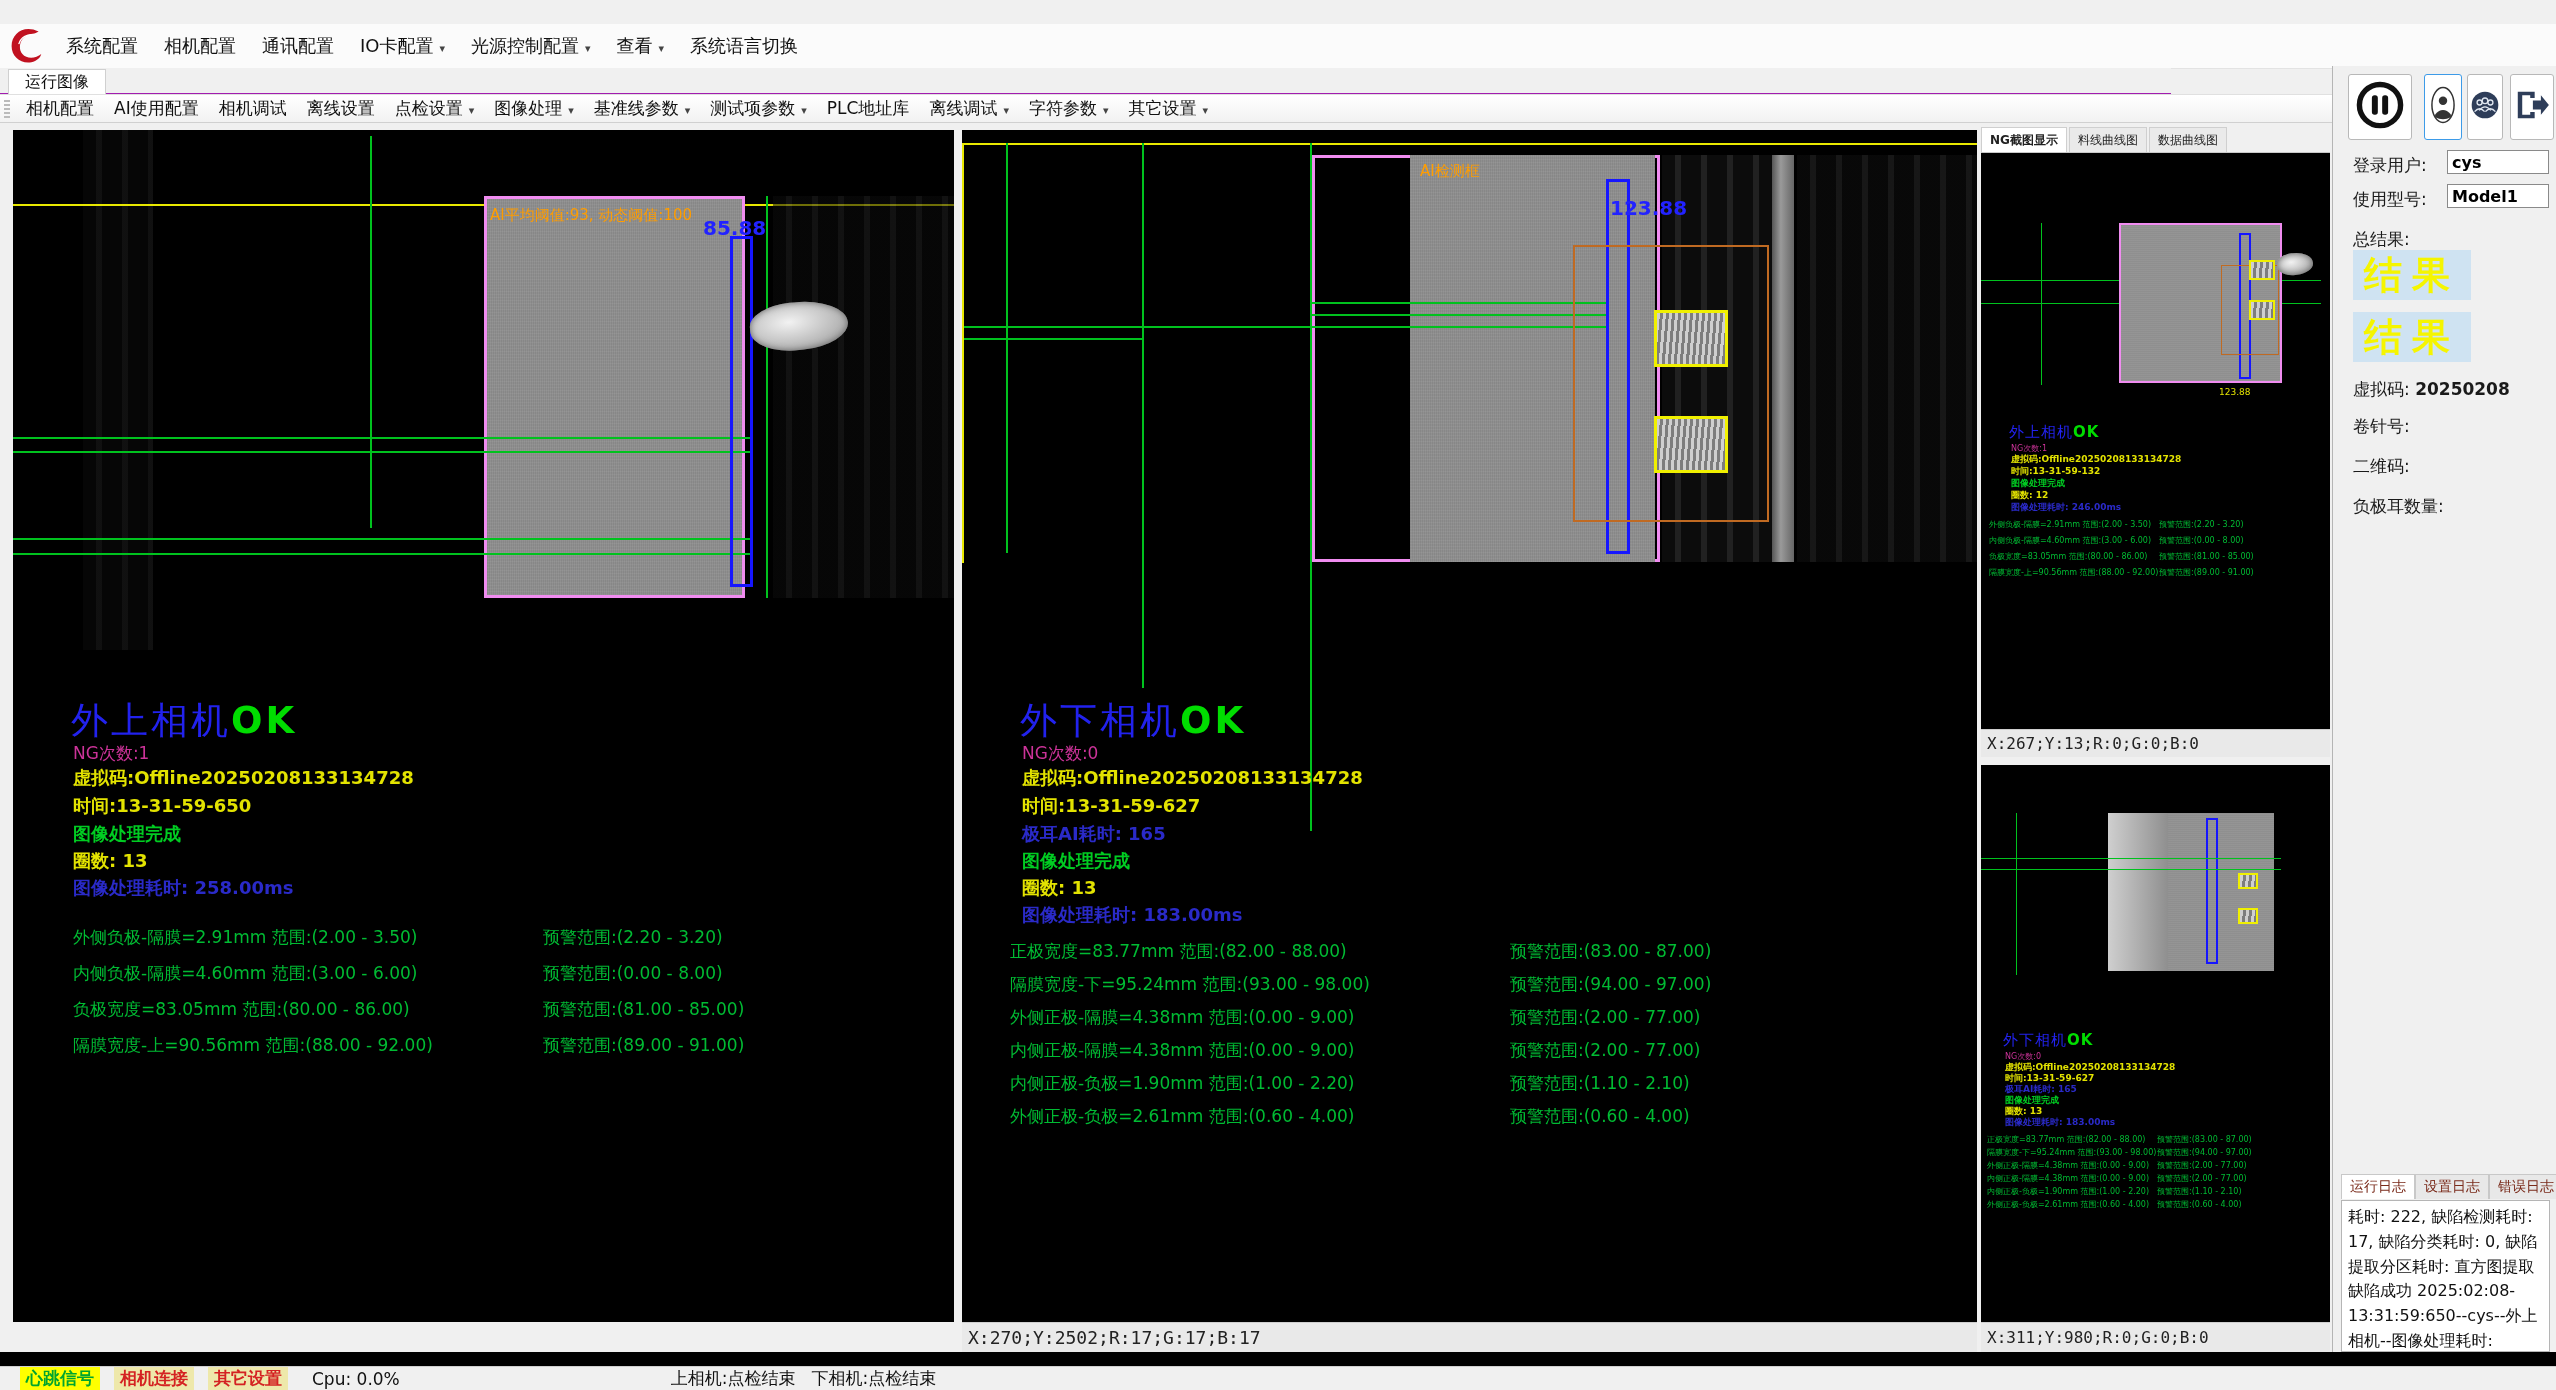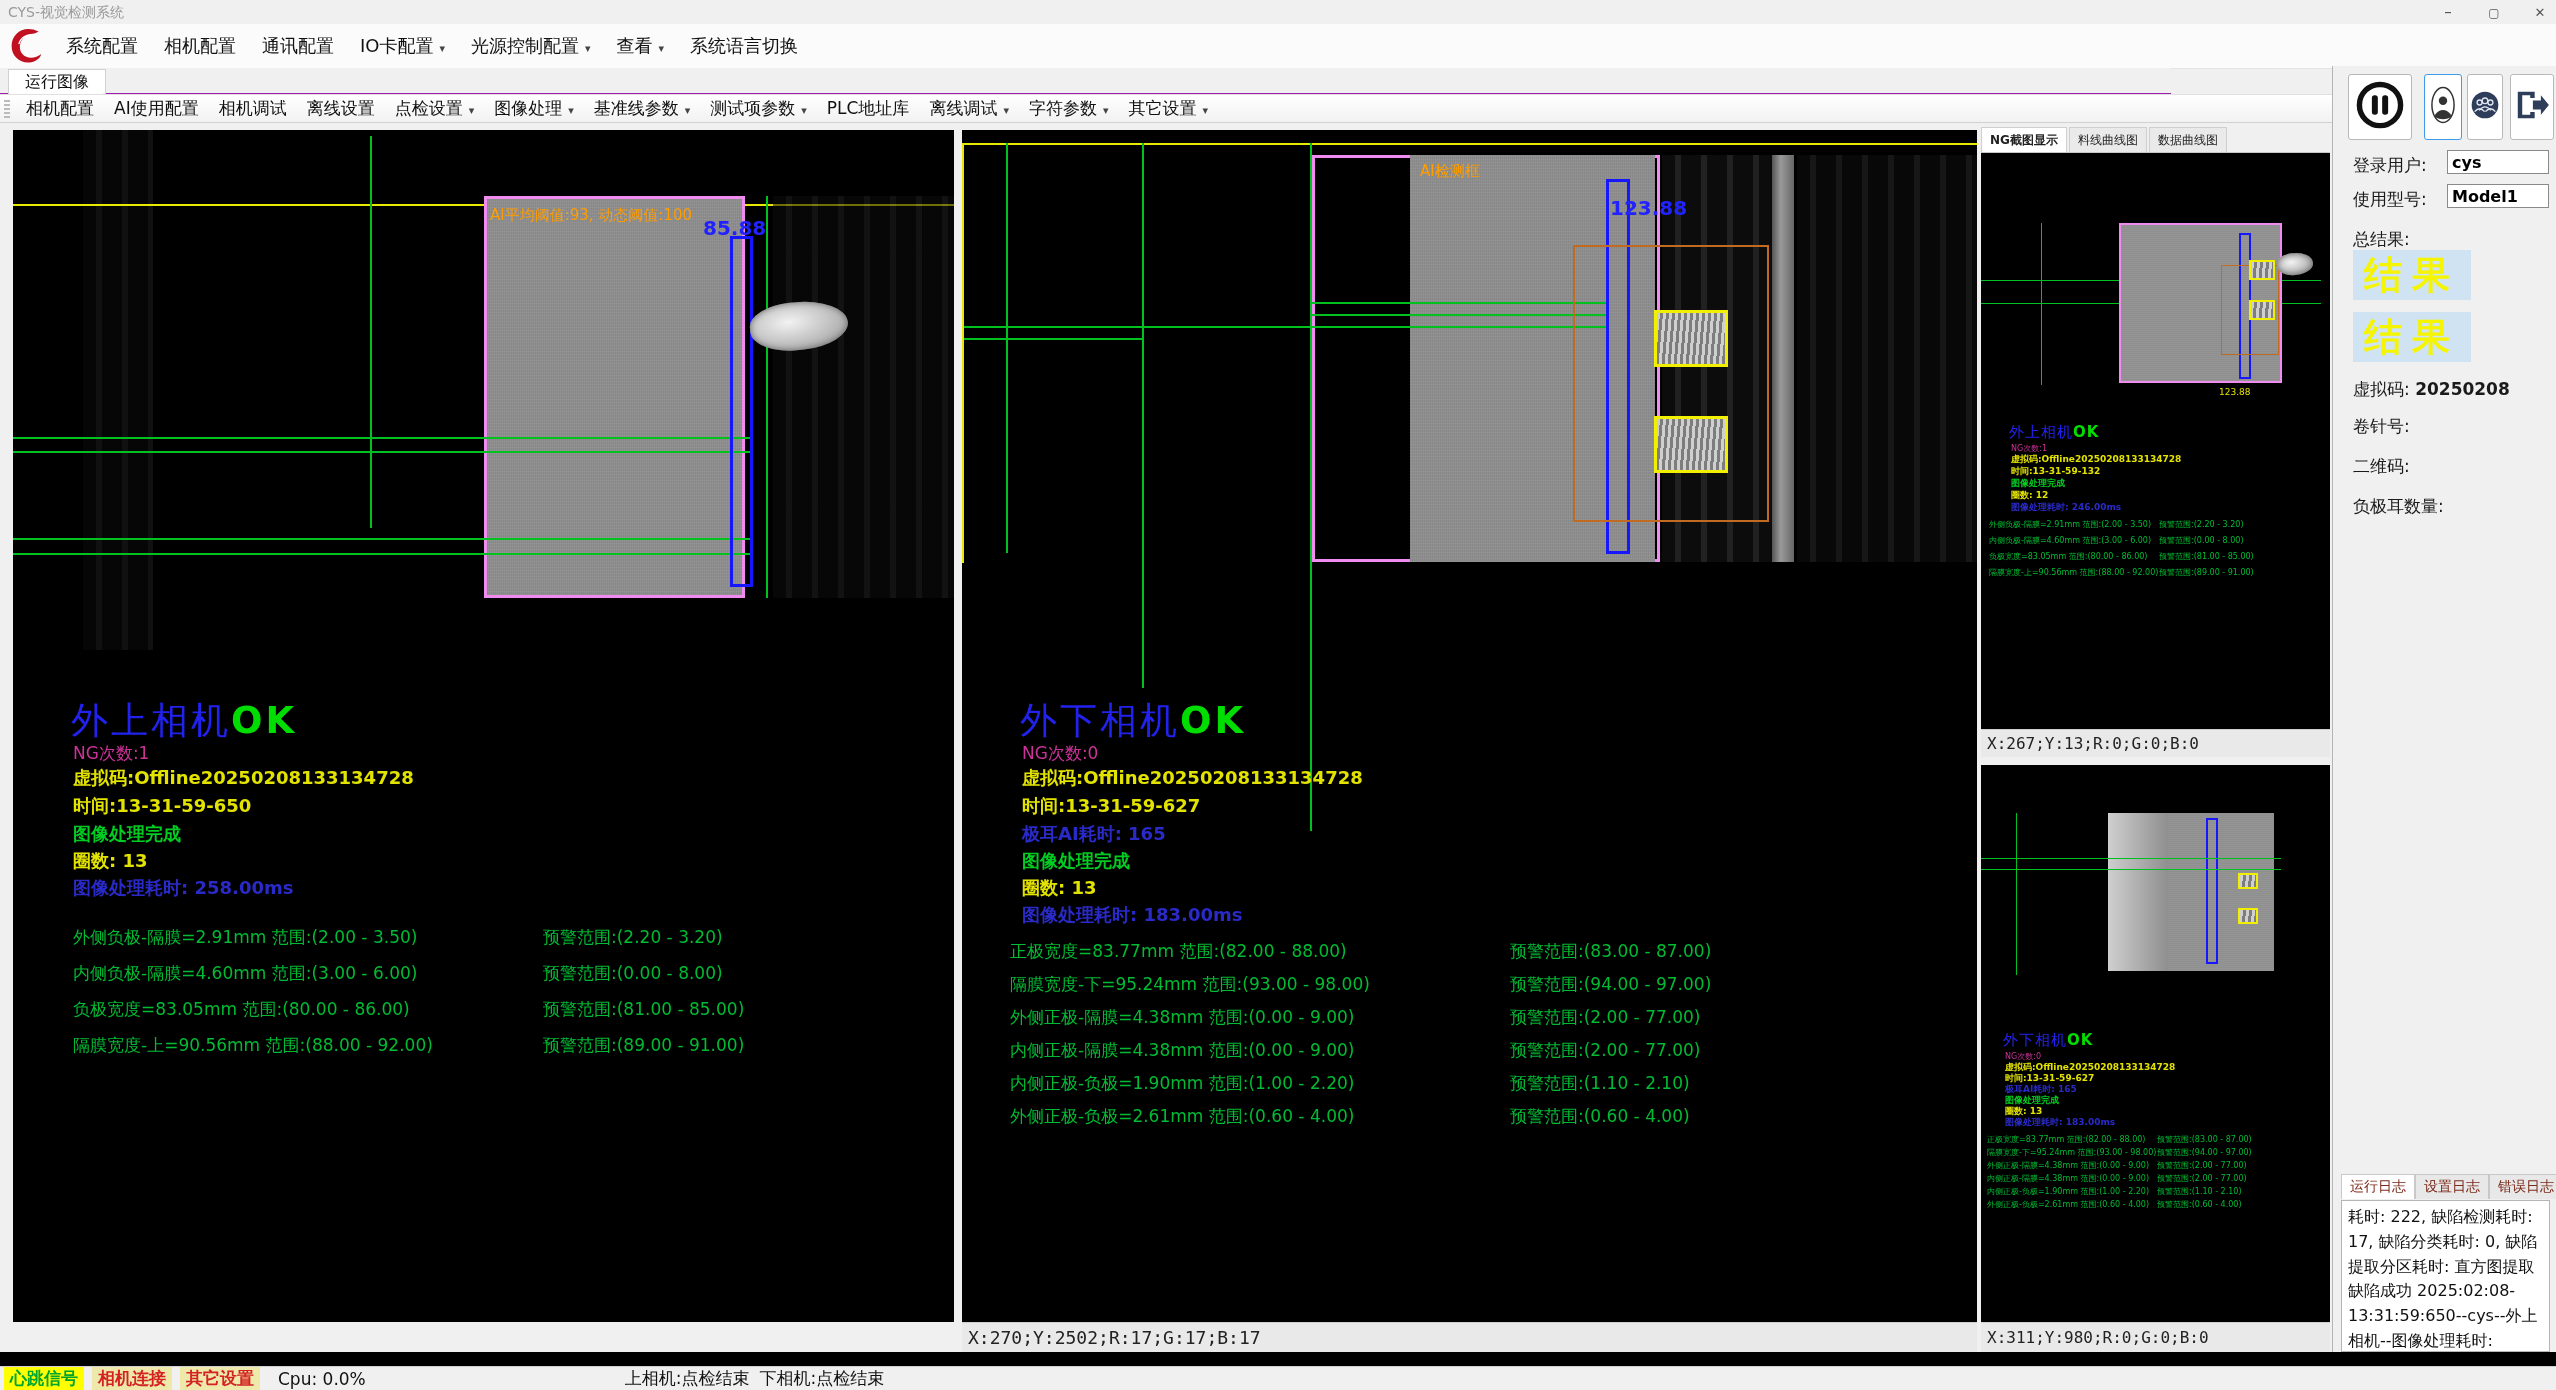--- a/index.html
+++ b/index.html
@@ -60,38 +60,30 @@
   .cbtn.sel{border:2px solid #3d9bе8;border-color:#3d9be8;}
   .rlabel{position:absolute;font-size:17px;color:#1a1a1a;white-space:nowrap;}
   .rinput{position:absolute;height:24px;border:1px solid #8a8a8a;background:#fff;font-size:16px;font-weight:bold;font-family:"DejaVu Sans",sans-serif;padding:0 4px;box-sizing:border-box;}
   .resultbox{position:absolute;width:118px;height:50px;background:#cfe3f2;color:#f5f500;font-size:38px;font-weight:bold;letter-spacing:10px;display:flex;align-items:center;justify-content:center;}
   .logtabs{position:absolute;display:flex;font-size:14px;color:#7a2a1a;}
   .logtab{padding:3px 8px;border:1px solid #c8c8c8;border-bottom:none;background:#e8e8e8;white-space:nowrap;}
   .logtab.active{background:#fff;font-weight:normal;}
   .logbox{position:absolute;background:#fff;border:1px solid #b5b5b5;font-size:16px;color:#111;line-height:1.55;padding:4px 6px;box-sizing:border-box;overflow:hidden;}
   
   .blackstrip{position:absolute;left:0;top:1352px;width:2556px;height:14px;background:#000;}
-  .statusbar{position:absolute;left:0;top:1366px;width:2556px;height:24px;background:#f0f0f0;border-top:1px solid #d0d0d0;display:flex;align-items:center;font-size:17px;color:#111;gap:18px;padding-left:4px;box-sizing:border-box;}
+  .statusbar{position:absolute;left:0;top:1366px;width:2556px;height:24px;background:#f0f0f0;border-top:1px solid #d0d0d0;display:flex;align-items:center;font-size:17px;color:#111;gap:24px;padding-left:20px;box-sizing:border-box;}
   .badge{padding:0 6px;font-weight:bold;white-space:nowrap;}
   .badge.ok{background:#ffff00;color:#00a52e;}
   .badge.warn{background:#eee8aa;color:#d42222;}
 </style>
 </head>
 <body>
 
 <div class="screen">
 
-  <div class="titlebar">
-    <span>CYS-视觉检测系统</span>
-    <div class="winbtns">
-      <span class="wbtn ic-min"></span>
-      <span class="wbtn ic-max"></span>
-      <span class="wbtn ic-close"></span>
-    </div>
-  </div>
 
   <div class="menubar">
     <div class="logo">
       <svg viewBox="0 0 40 44" width="36" height="40">
         <path d="M34 6 C18 -2 4 8 4 22 c0 12 10 20 22 18 6 -1 10 -5 11 -9 -6 5 -16 6 -21 0 -5 -6 -3 -16 4 -20 5 -3 10 -2 14 -5 z" fill="#c11120"></path>
         <path d="M30 10 c-8 -2 -16 2 -18 10" stroke="#ffffff" stroke-width="1.5" fill="none"></path>
       </svg>
     </div>
     <div class="menuitems">
       <span class="mitem">系统配置</span>

